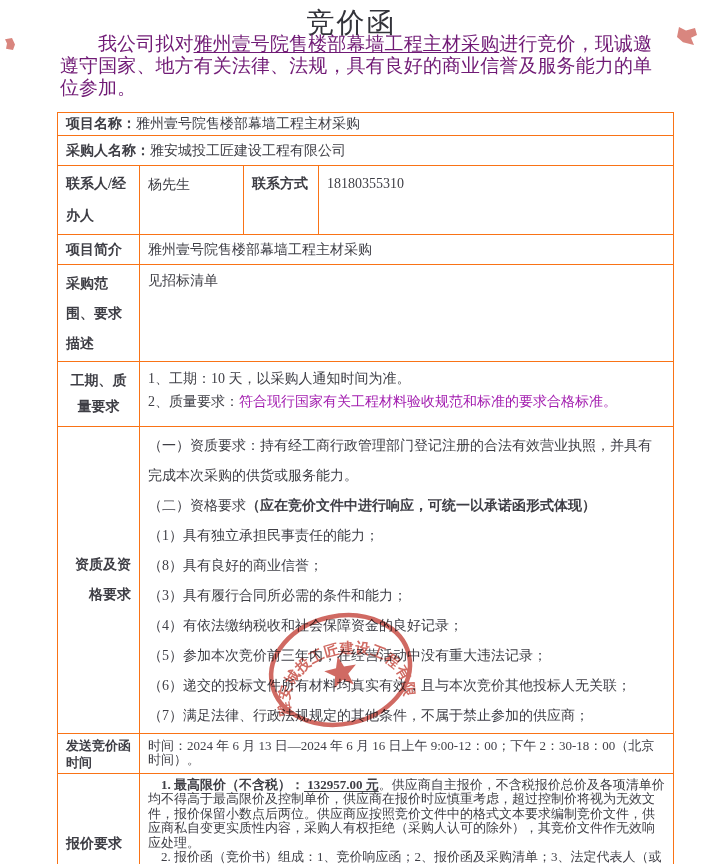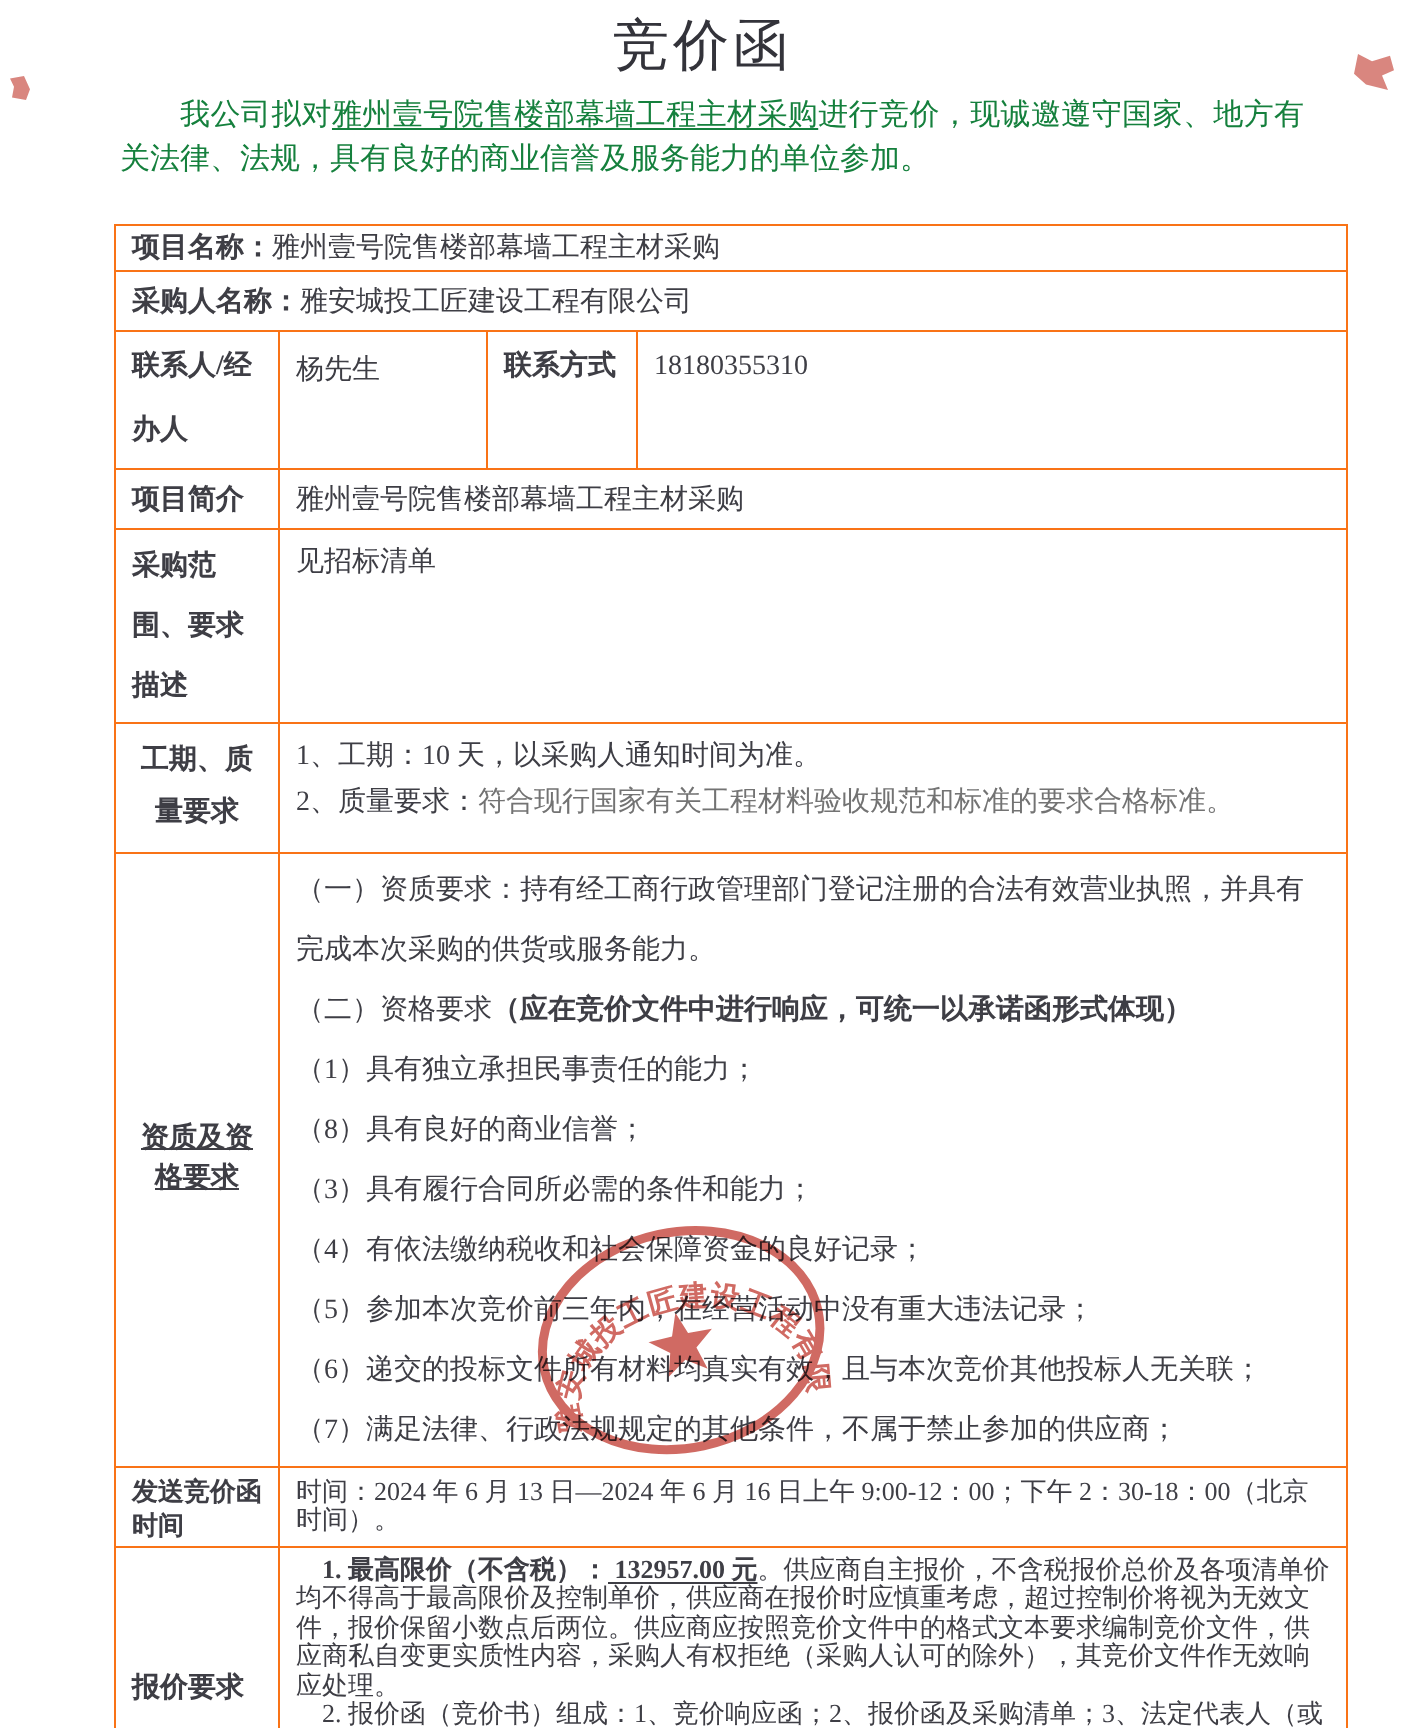--- a/index.html
+++ b/index.html
@@ -8,22 +8,22 @@
   .page {
     position:relative; width:703px; height:864px; background:#ffffff;
     overflow:hidden; color:#3e3e45;
   }
   .title {
     position:absolute; top:4px; left:0; width:100%;
     text-align:center; font-size:28px; font-weight:normal; color:#33333a;
     letter-spacing:2px;
   }
   .intro {
-    position:absolute; top:47px; left:60px; width:592px;
-    font-size:15px; line-height:22px; text-indent:2em; color:#15803d;
+    position:absolute; top:33px; left:60px; width:592px;
+    font-size:19px; line-height:22px; text-indent:2em; color:#701a75;
     text-align:justify;
   }
   .intro .u { text-decoration:underline; text-underline-offset:2px; }
 
   table.doc {
     position:absolute; left:57px; top:112px; width:616px;
     border-collapse:collapse; table-layout:fixed;
     font-size:14px; color:#3e3e45;
   }
   table.doc td {
@@ -39,22 +39,22 @@
   tr.r7 { height:302px; } tr.r8 { height:37px; }
   tr.r9 { height:142px; }
   .inline-label { font-weight:bold; }
   tr.r3 td { padding-top:10px; }
   tr.r3 td.lab { line-height:32px; padding-top:2px; }
   tr.r4 td { vertical-align:middle; }
   tr.r5 td.lab { line-height:30px; padding-top:4px; }
   tr.r5 td.val { padding-top:7px; }
   tr.r6 td.lab { line-height:26px; text-align:center; vertical-align:middle; }
   tr.r6 td.val { padding-top:5px; line-height:23px; }
-  tr.r6 .gray { color:#737373; }
-  tr.r7 td.lab { text-align:center; vertical-align:middle; line-height:20px;text-decoration:underline; }
+  tr.r6 .gray { color:#a21caf; }
+  tr.r7 td.lab { text-align:right; vertical-align:middle; line-height:30px; }
   tr.r7 td.val p { line-height:30px; }
   tr.r7 td.val { padding-top:4px; }
   tr.r8 td { font-size:13px; line-height:14px; padding-top:5px; }
   tr.r8 td.lab { line-height:17px; padding-top:3px; }
   tr.r9 td.lab { vertical-align:middle; text-align:left; }
   tr.r9 td.val { font-size:13px; line-height:14.4px; padding-top:4px; }
   tr.r9 td.val p.ind1 { text-indent:1em; }
   .bold { font-weight:bold; }
   .price-u { font-weight:bold; text-decoration:underline; text-underline-offset:2px; }
 

